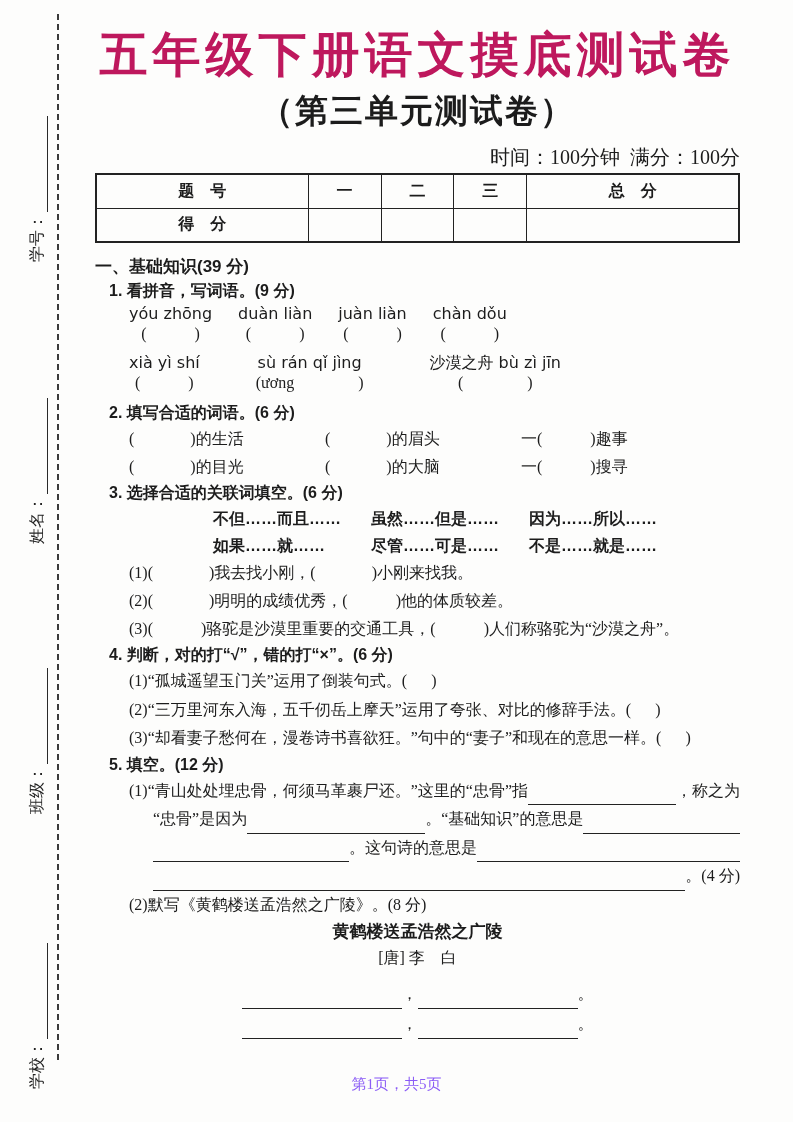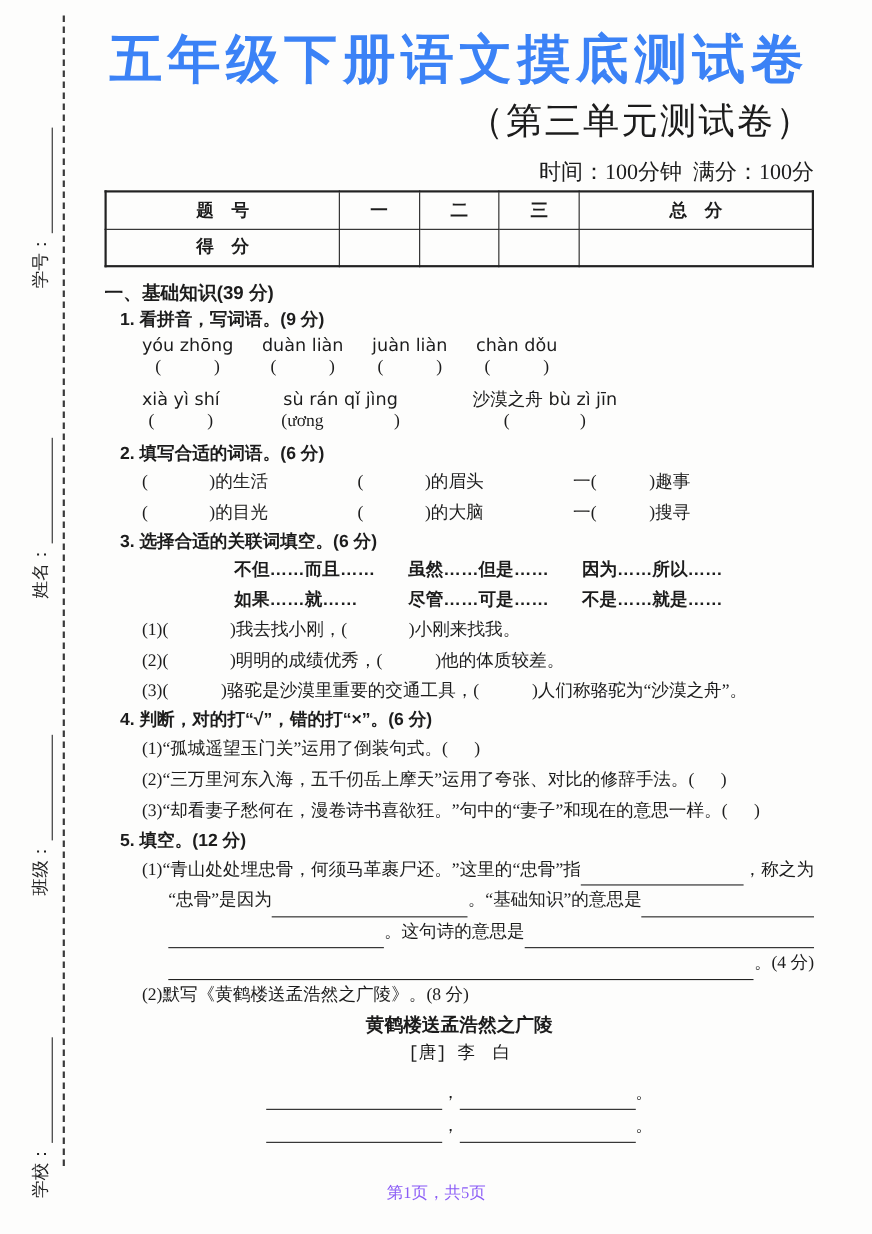--- a/index.html
+++ b/index.html
@@ -20,24 +20,24 @@
     display:flex; align-items:flex-end; gap:2px;
     transform:rotate(-90deg);
     font-family:"Liberation Sans","DejaVu Sans",sans-serif;
     font-size:16px; color:#222; white-space:pre;
   }
   .side-blank { display:inline-block; width:96px; border-bottom:1.6px solid #2a2a2a; height:18px; }
   
   .content { position:absolute; left:95px; top:24px; width:645px; }
   .title {
     text-align:center; font-size:48px; font-weight:700; letter-spacing:5px;
-    line-height:62px; color:#3b82f6; white-space:pre;
+    line-height:62px; color:#be185d; white-space:pre;
   }
   .subtitle {
-    text-align:right; font-size:33px; font-weight:400; letter-spacing:2px;
+    text-align:center; font-size:33px; font-weight:700; letter-spacing:2px;
     line-height:50px; margin-bottom:10px; white-space:pre;
   }
   .meta { text-align:right; font-size:20px; line-height:22px; margin-bottom:5px; white-space:pre; }
   table.score {
     width:100%; border-collapse:collapse; margin-bottom:12px;
     border:2.5px solid #222;
   }
   table.score td {
     border:1.4px solid #222; height:34px; text-align:center;
     font-family:"Liberation Sans","DejaVu Sans",sans-serif;
@@ -77,21 +77,21 @@
   .q5-line .t { white-space:pre; }
   .bl { display:inline-block; border-bottom:1.4px solid #222; height:22px; }
   .grow { flex:1 1 auto; }
   .w175 { width:178px; }
   .w195 { width:196px; }
   .ind2 { margin-left:58px; }
   
   .p2-title { font-size:16px; line-height:27px; margin-left:34px; white-space:pre; }
   .poem-title { text-align:center; font-weight:700; font-size:17px; line-height:27px;
     font-family:"Liberation Sans","DejaVu Sans",sans-serif; white-space:pre; }
-  .poem-author { text-align:center; font-size:16px; line-height:26px; margin-bottom:8px; white-space:pre;font-family:Liberation Mono, monospace; }
+  .poem-author { text-align:center; font-size:16px; line-height:26px; margin-bottom:8px; white-space:pre; }
   .poem-line { display:flex; justify-content:center; align-items:flex-end; font-size:16px; line-height:30px; }
   .poem-line .bl { width:160px; }
   .poem-line .t { white-space:pre; }
   .footer {
     position:absolute; left:0; right:0; bottom:28px; text-align:center;
     font-size:15px; color:#8b5cf6; white-space:pre;
   }
 </style>
 </head>
 <body>

